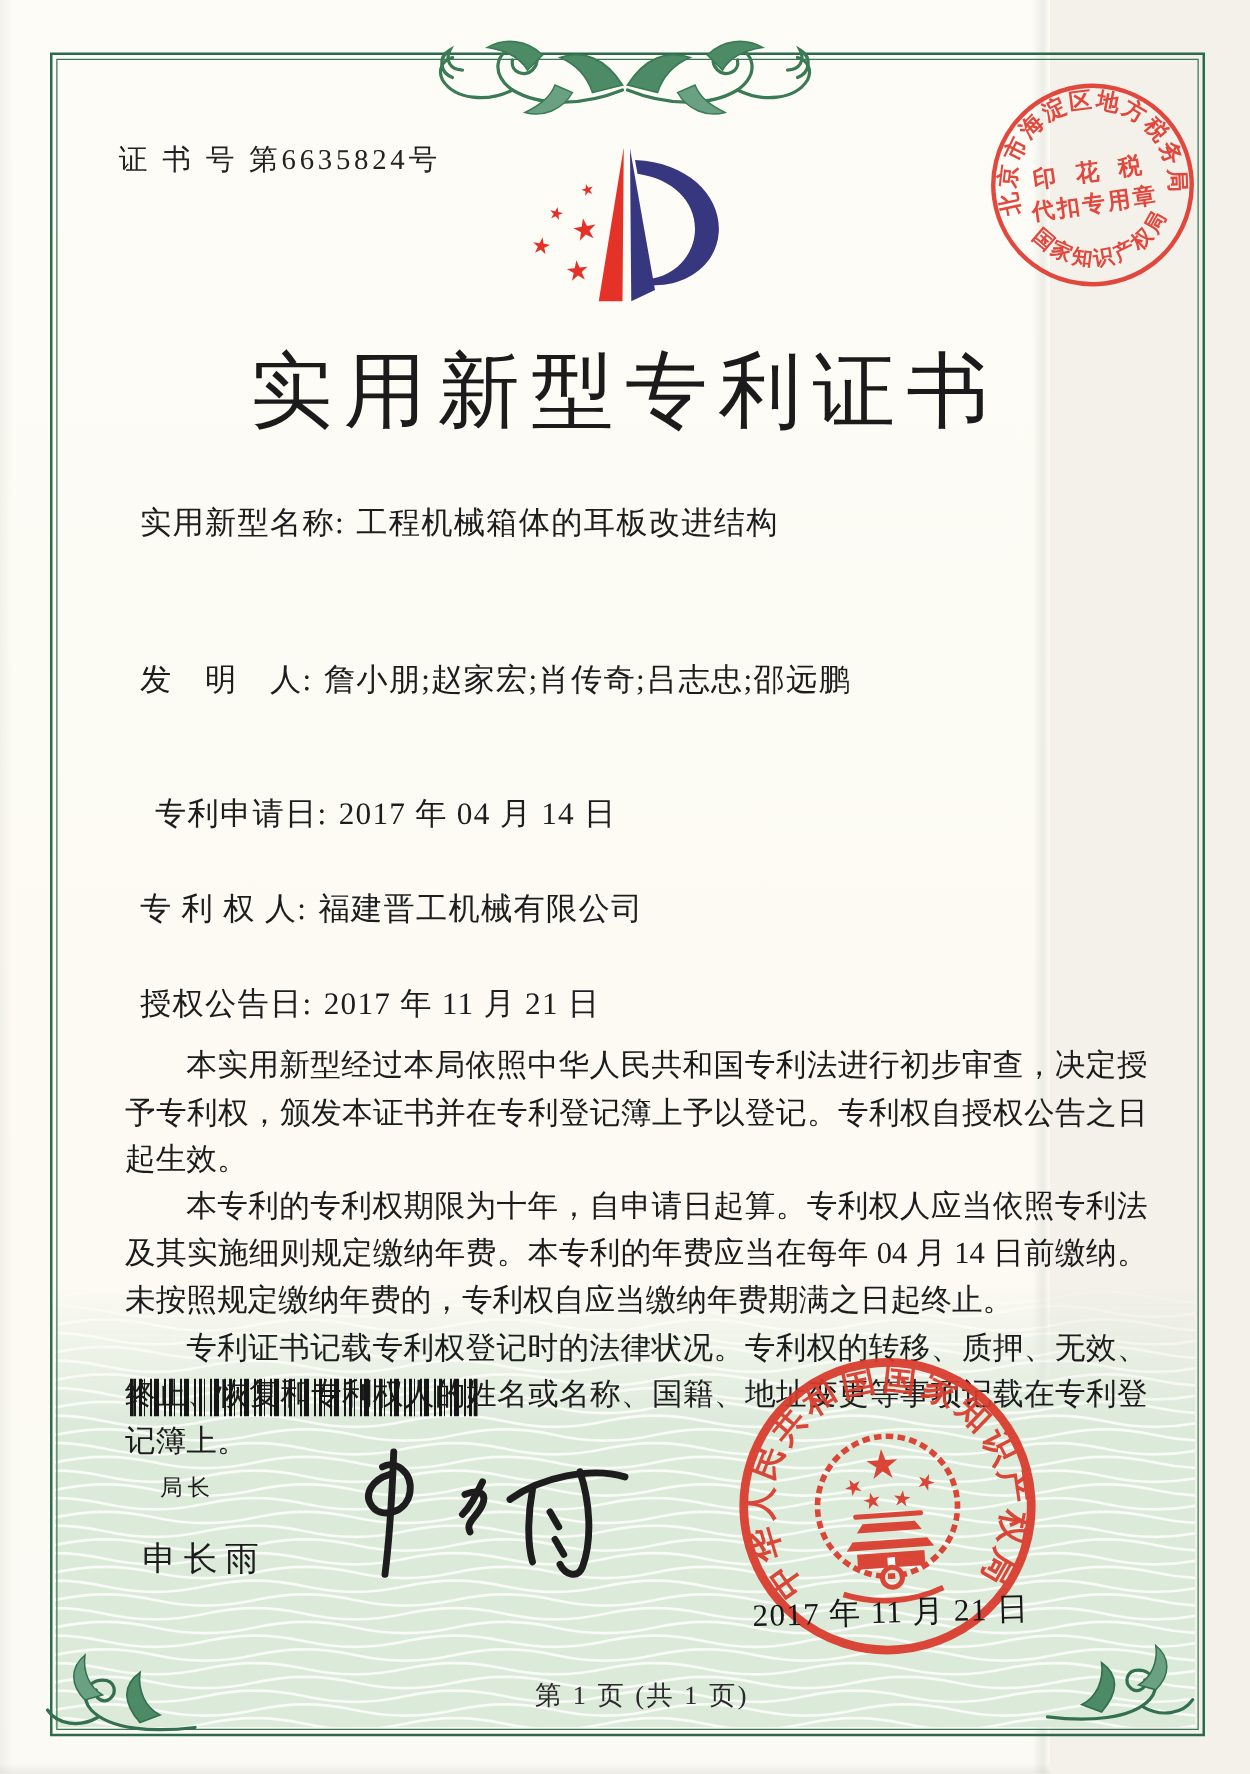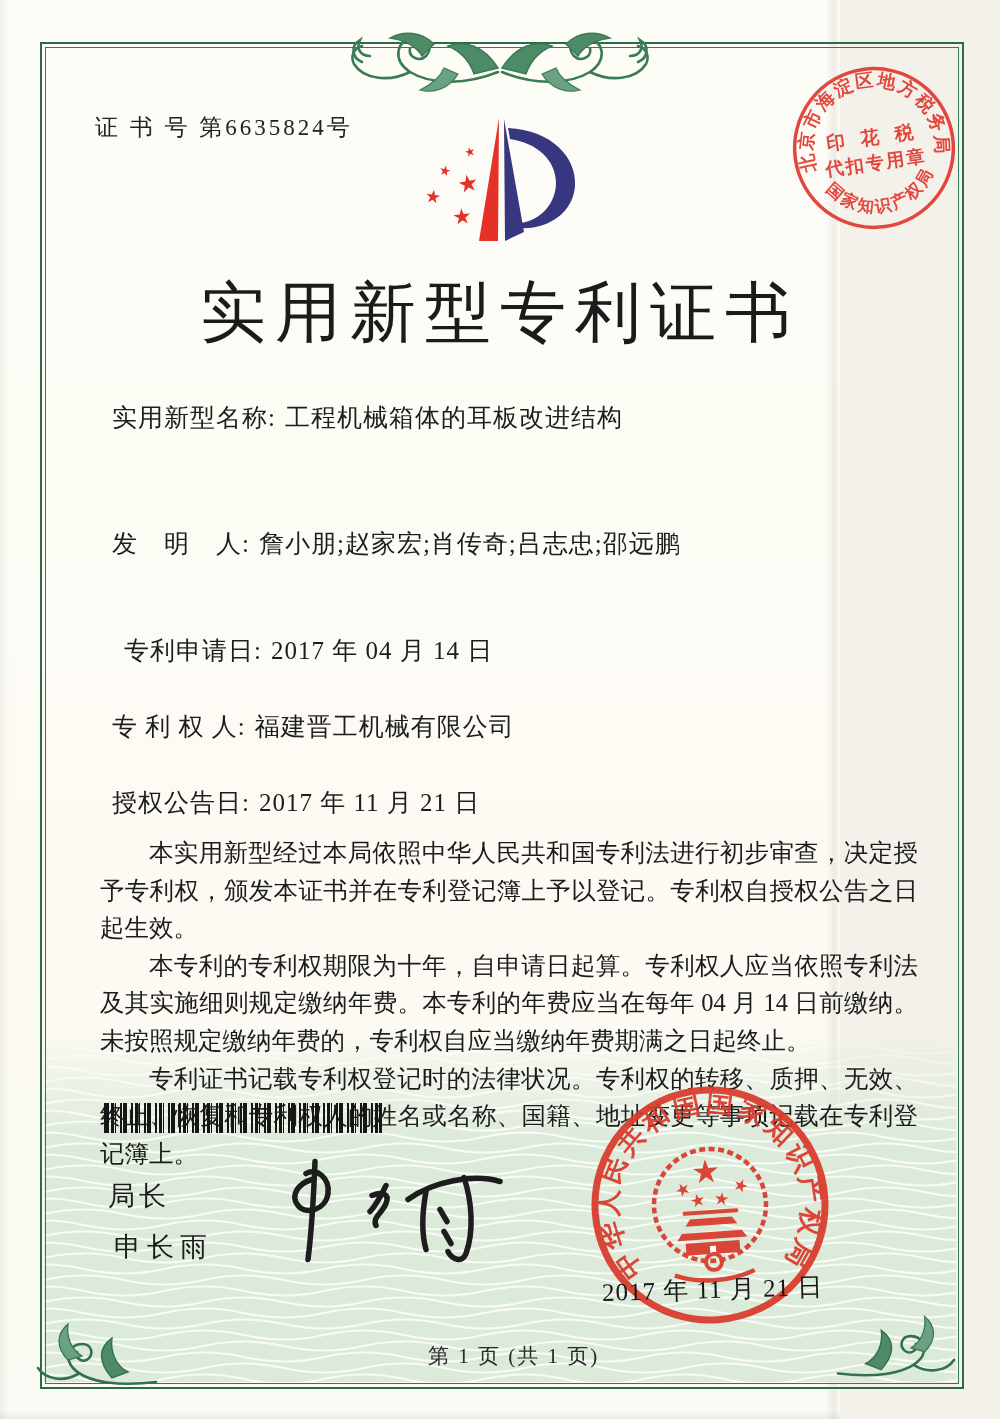--- a/index.html
+++ b/index.html
@@ -55,21 +55,21 @@
 
   .barcode{left:104px;top:1103px;width:272px;height:30px;z-index:3;
     border-left:3px solid #161616;border-right:3px solid #161616;
     background-image:repeating-linear-gradient(90deg,
       #161616 0px,#161616 2px, rgba(0,0,0,0) 2px,rgba(0,0,0,0) 4px,
       #161616 4px,#161616 7px, rgba(0,0,0,0) 7px,rgba(0,0,0,0) 8px,
       #161616 8px,#161616 9px, rgba(0,0,0,0) 9px,rgba(0,0,0,0) 13px,
       #161616 13px,#161616 15px, rgba(0,0,0,0) 15px,rgba(0,0,0,0) 16px,
       #161616 16px,#161616 20px, rgba(0,0,0,0) 20px,rgba(0,0,0,0) 24px);}
 
-  .officer-title{left:108px;top:1178px;font-size:27px;letter-spacing:4px;color:#1c1c1c;z-index:3;}
+  .officer-title{left:128px;top:1178px;font-size:18px;letter-spacing:4px;color:#1c1c1c;z-index:3;}
   .officer-name{left:114px;top:1229px;font-size:27px;letter-spacing:6px;color:#1c1c1c;z-index:3;}
 
   .signature{left:268px;top:1146px;width:250px;height:128px;z-index:3;}
 
   .seal{left:585px;top:1078px;width:250px;height:254px;z-index:3;
     transform:rotate(-4deg);opacity:.93;}
   .seal-date{left:602px;top:1273px;width:220px;font-size:25px;letter-spacing:1px;
     color:#161616;z-index:4;transform:rotate(-1.5deg);white-space:nowrap;}
 
   .footer{left:392px;top:1342px;font-size:21px;letter-spacing:2px;color:#2a2a2a;z-index:3;margin-left:36px;}

